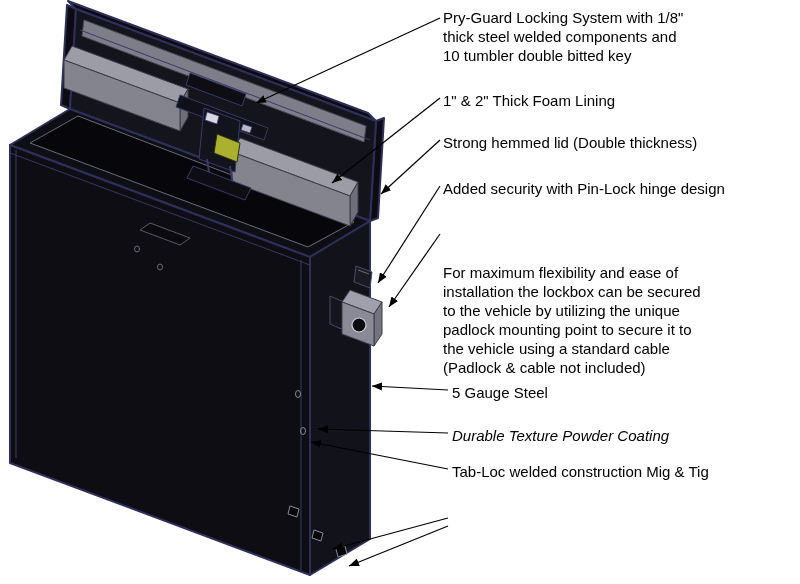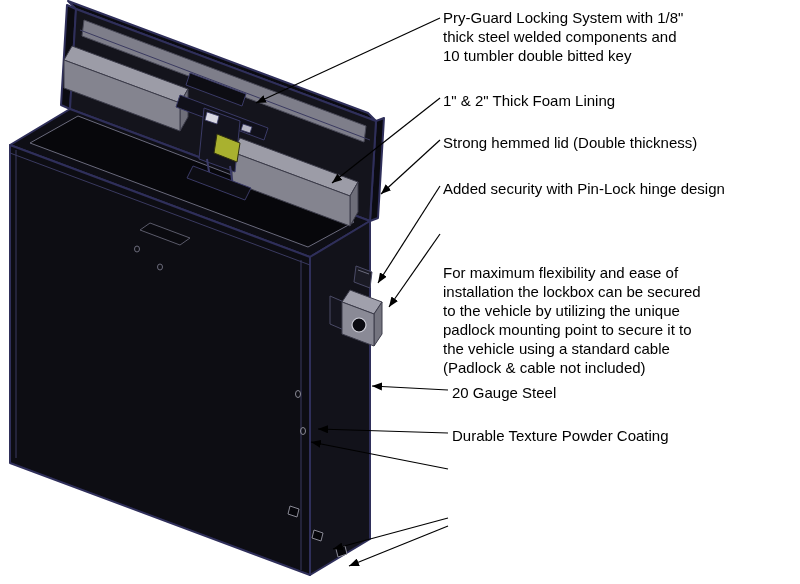--- a/index.html
+++ b/index.html
@@ -108,16 +108,17 @@
 10 tumbler double bitted key</div>
   <div class="callout" style="left:443px;top:91px;">1" &amp; 2" Thick Foam Lining</div>
   <div class="callout" style="left:443px;top:133px;">Strong hemmed lid (Double thickness)</div>
   <div class="callout" style="left:443px;top:179px;">Added security with Pin-Lock hinge design</div>
   <div class="callout" style="left:443px;top:227px;margin-top:36px;">For maximum flexibility and ease of
 installation the lockbox can be secured
 to the vehicle by utilizing the unique
 padlock mounting point to secure it to
 the vehicle using a standard cable
 (Padlock &amp; cable not included)</div>
-  <div class="callout" style="left:452px;top:383px;">20 Gauge Steel</div>
-  <div class="callout" style="left:452px;top:426px;">Durable Texture Powder Coating</div>
+  <div class="callout" style="left:452px;top:383px;">5 Gauge Steel</div>
+  <div class="callout" style="left:452px;top:426px;font-style:italic;">Durable Texture Powder Coating</div>
+  <div class="callout" style="left:452px;top:462px;">Tab-Loc welded construction Mig &amp; Tig</div>
 
 </div>
 
 </body></html>

